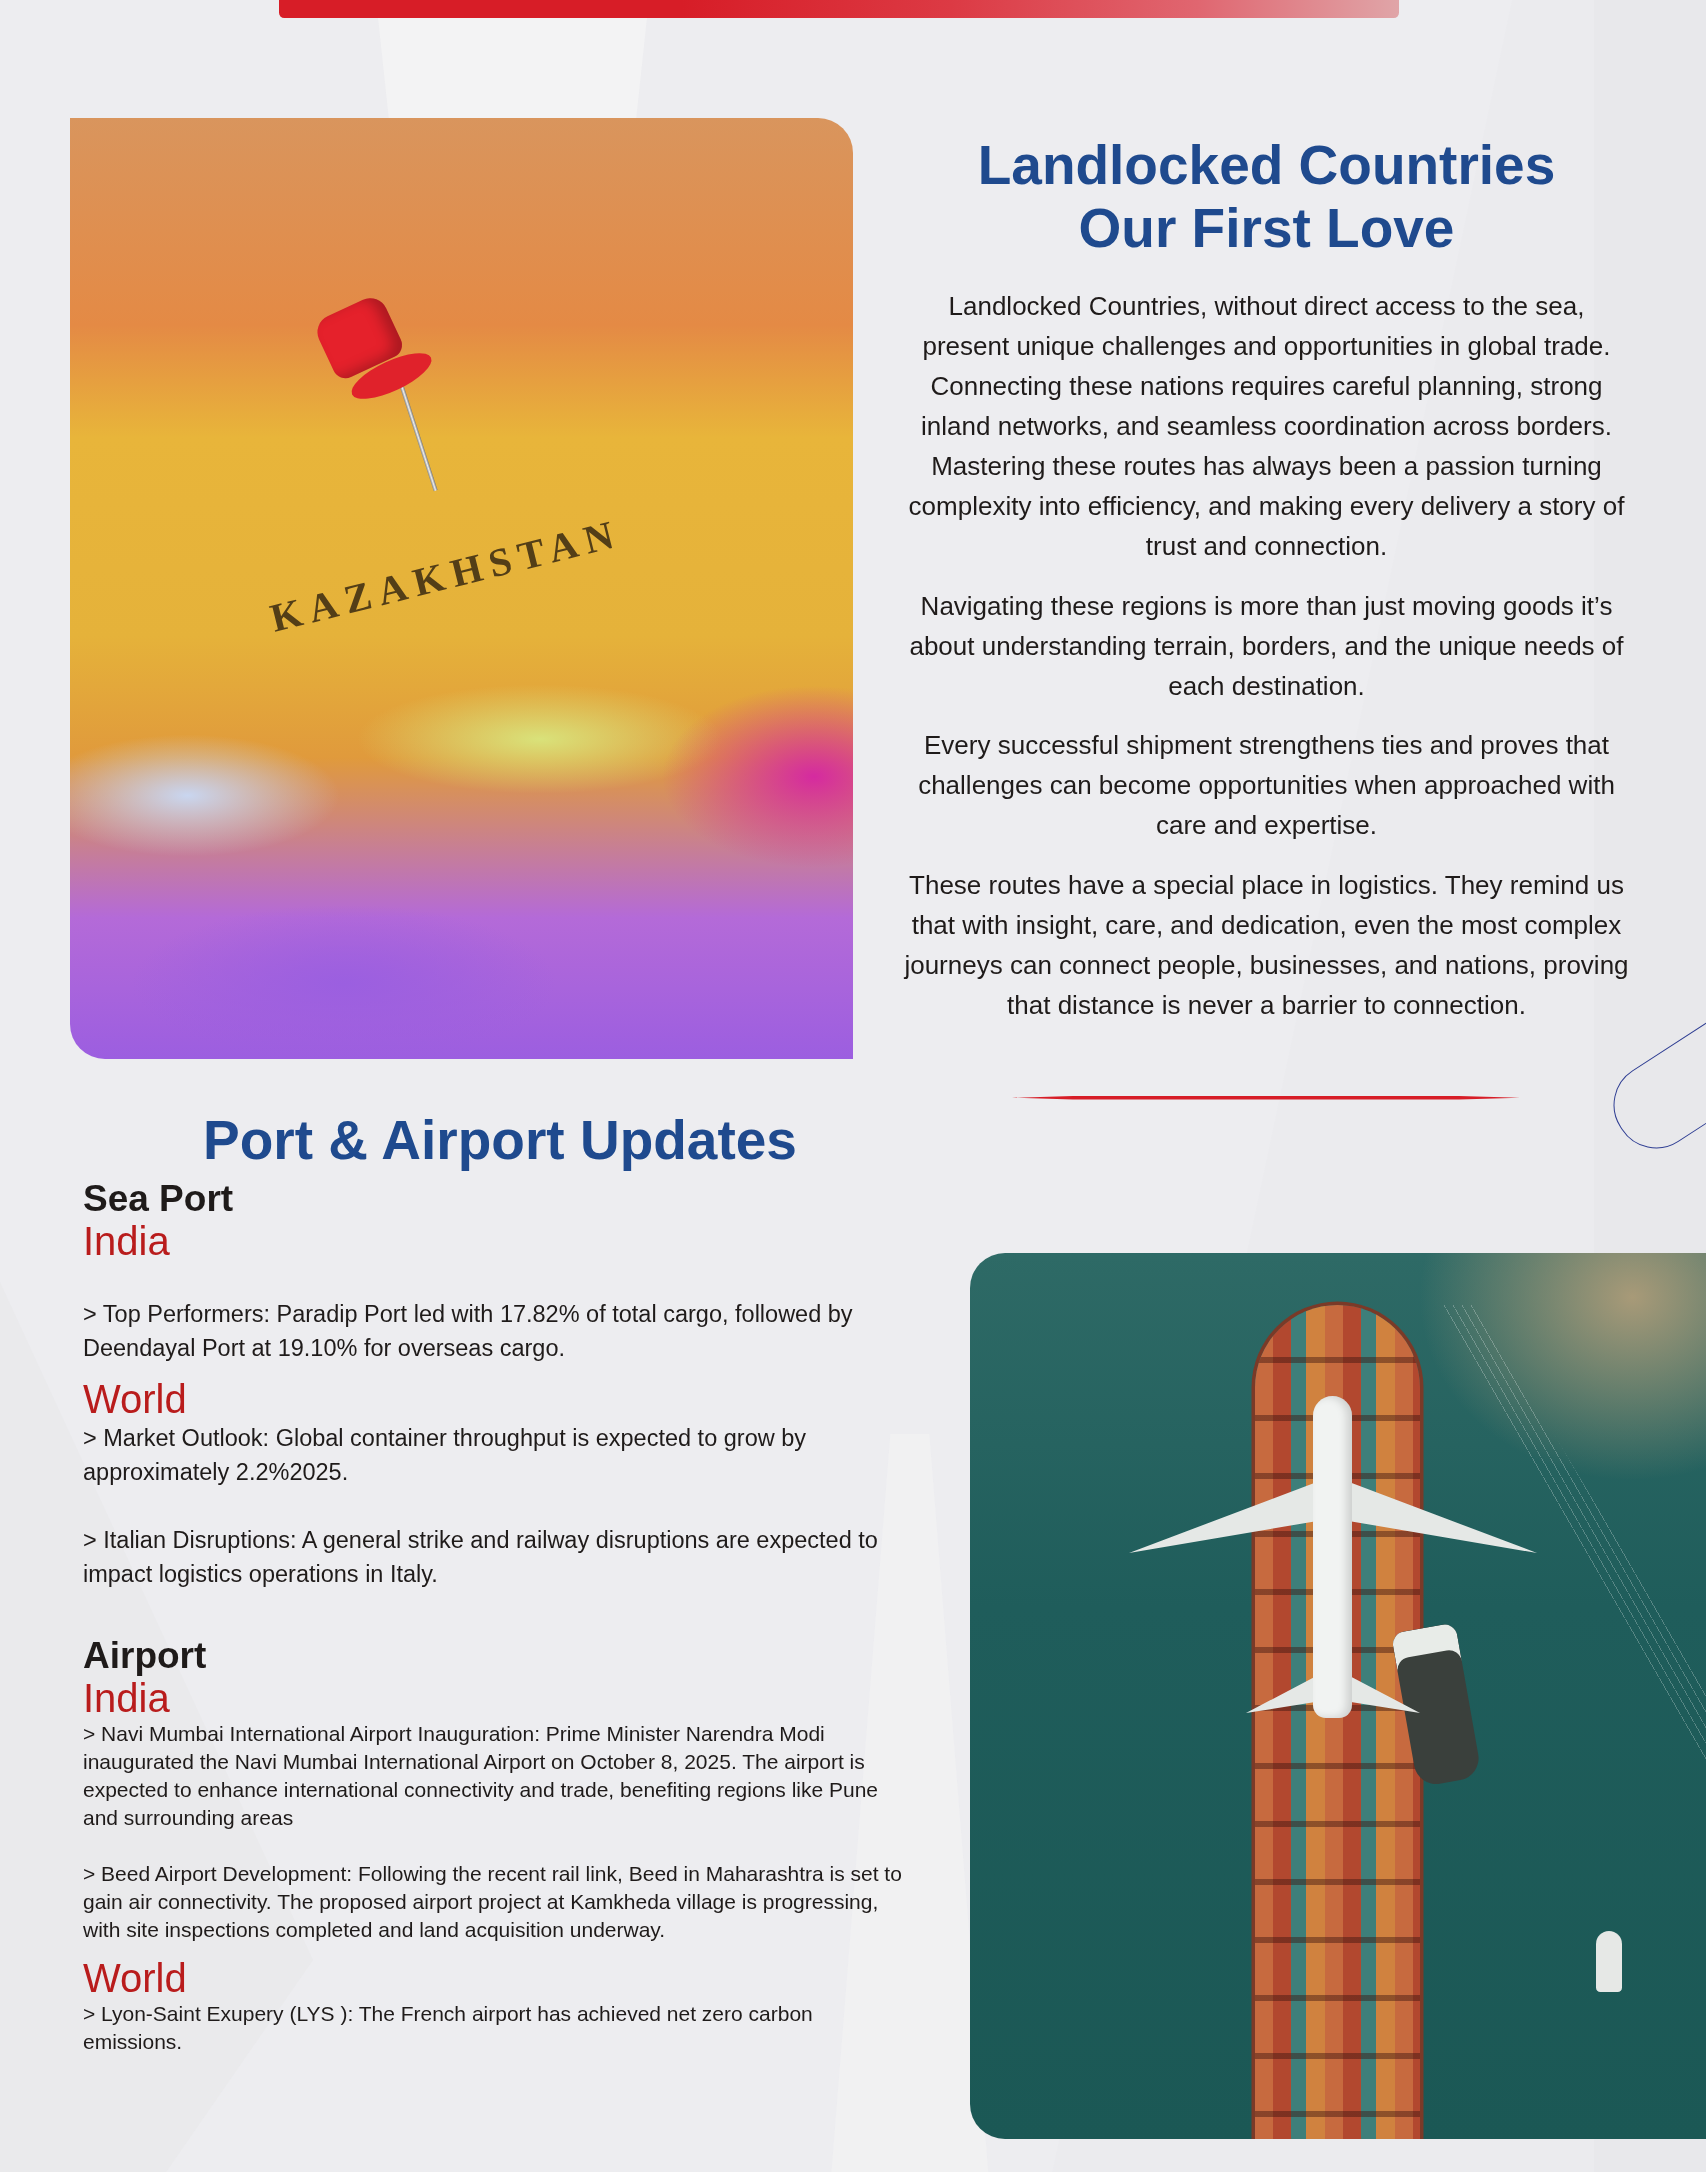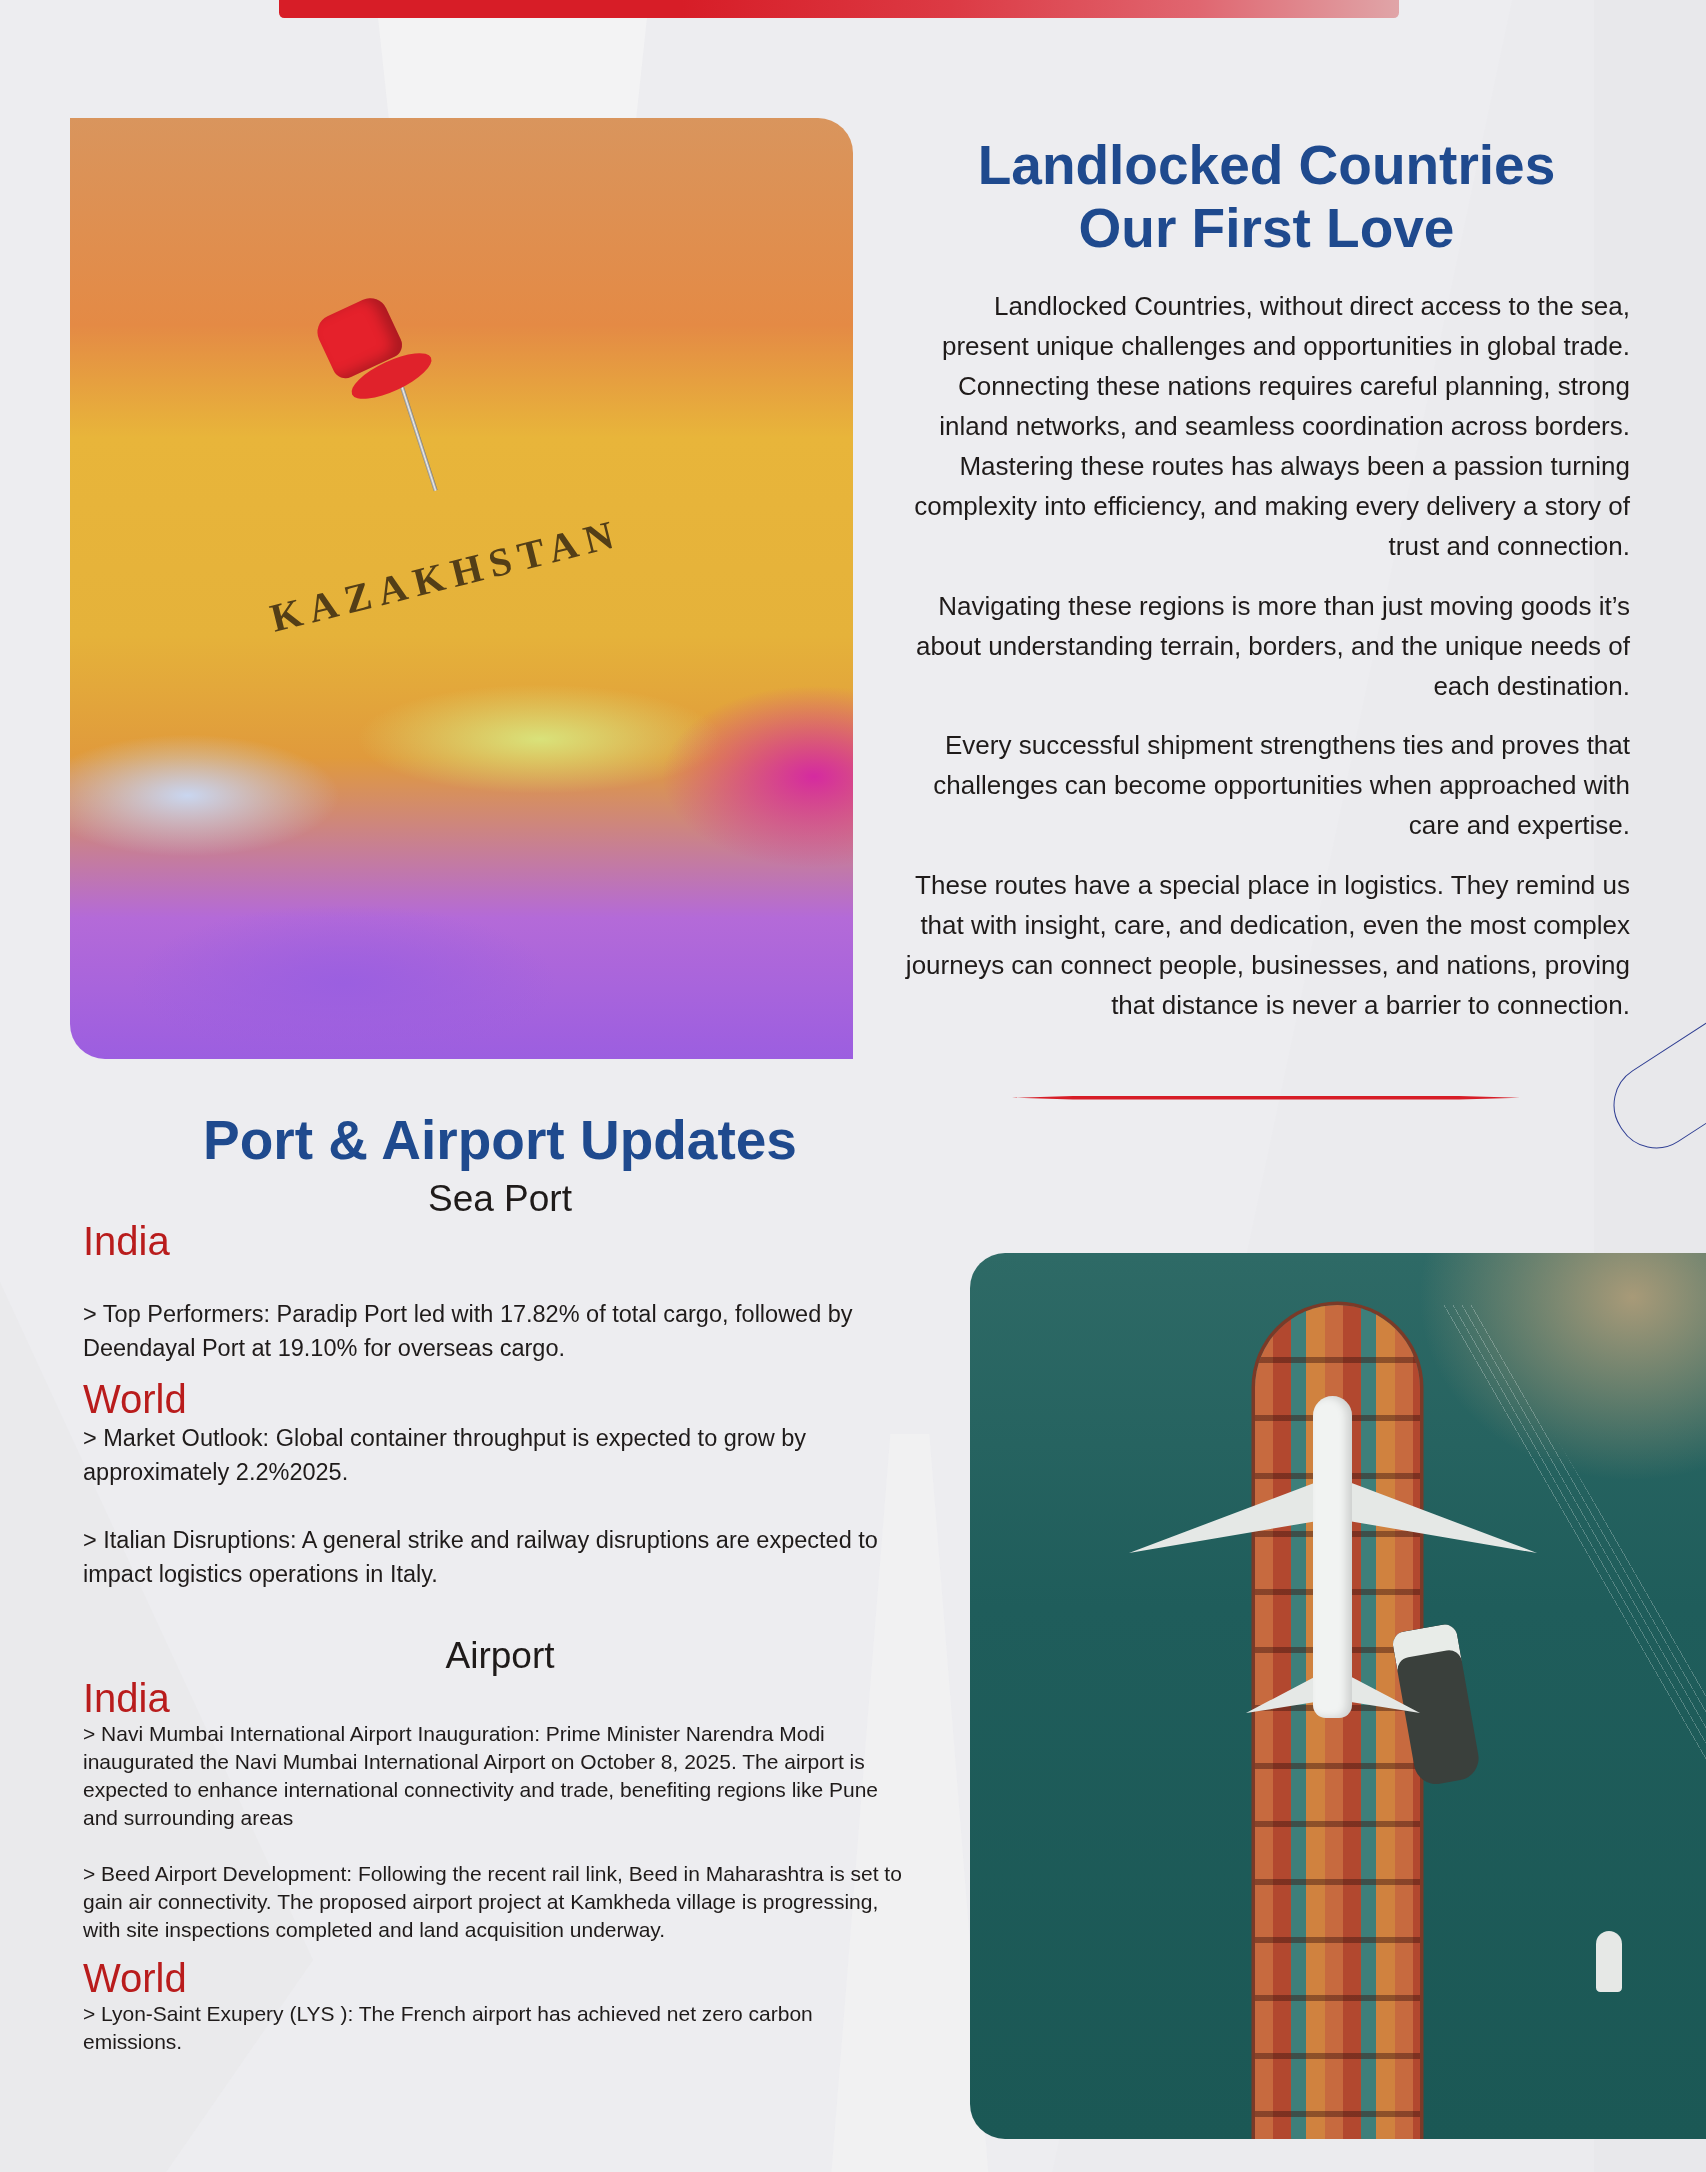--- a/index.html
+++ b/index.html
@@ -39,35 +39,35 @@
   .pin-head { position:absolute; left:252px; top:187px; width:74px; height:65px;
     background:#e5212b; border-radius:17.4px 17.4px 13px 13px; transform:rotate(-25deg); box-shadow:inset -8.7px -4.3px 13px rgba(0,0,0,.25); }
   .pin-base { position:absolute; left:278px; top:243px; width:87px; height:30px;
     background:#e0222b; border-radius:50%; transform:rotate(-25deg); }
   .pin-needle { position:absolute; left:330px; top:269px; width:4.3px; height:109px;
     background:linear-gradient(90deg,#888,#eee,#777); transform:rotate(-18deg); transform-origin:top; }
 
   
   .intro { position:absolute; left:895px; top:118px; width:743px; text-align:center; }
   .intro-title { margin:16px; color:#1f4a8e; font-weight:bold; font-size:55px; line-height:63px; }
-  .intro-p { margin:8px; font-size:26px; line-height:40px; color:#1f1b1a;text-align:right; }
+  .intro-p { margin:8px; font-size:26px; line-height:40px; color:#1f1b1a; }
   .intro-p.p1 { margin-top:26px; }
   .intro-p + .intro-p { margin-top:19.6px; }
   .intro-p.p4 { margin-top:19.6px; }
 
   .red-divider { position:absolute; left:1012px; top:1096px; width:508px; height:3.5px;
     background:#d71d27; clip-path:polygon(0 50%,12% 0,88% 0,100% 50%,88% 100%,12% 100%); }
 
   .pill-outline { position:absolute; left:1621px; top:1086px; width:182px; height:83px;
     border:1.7px solid #2f3e93; border-radius:41px; transform:rotate(-33deg); transform-origin:left center; }
 
   
   .updates { position:absolute; left:83px; top:1104px; width:834px; }
   .updates-title { margin:4px; text-align:center; color:#1f4a8e; font-weight:bold; font-size:55px; line-height:65px; }
-  .sub-head { margin:0; text-align:center; font-weight:normal; font-size:37px; line-height:43px; color:#1f1b1a; }
+  .sub-head { margin:0; text-align:left; font-weight:bold; font-size:37px; line-height:43px; color:#1f1b1a; }
   .region { margin:0; font-size:40px; line-height:43px; font-weight:normal; color:#b91c1c; }
   .item { margin:0; font-size:23.5px; line-height:34px; color:#1f1b1a; }
   .item.small { font-size:21px; line-height:28px; }
   .gap-l { height:34px; }
   .gap-s { height:28px; }
 
   
   .ship-img { position:absolute; left:970px; top:1253px; width:736px; height:886px;
     border-radius:35px 0 0 35px; overflow:hidden;
     background:

